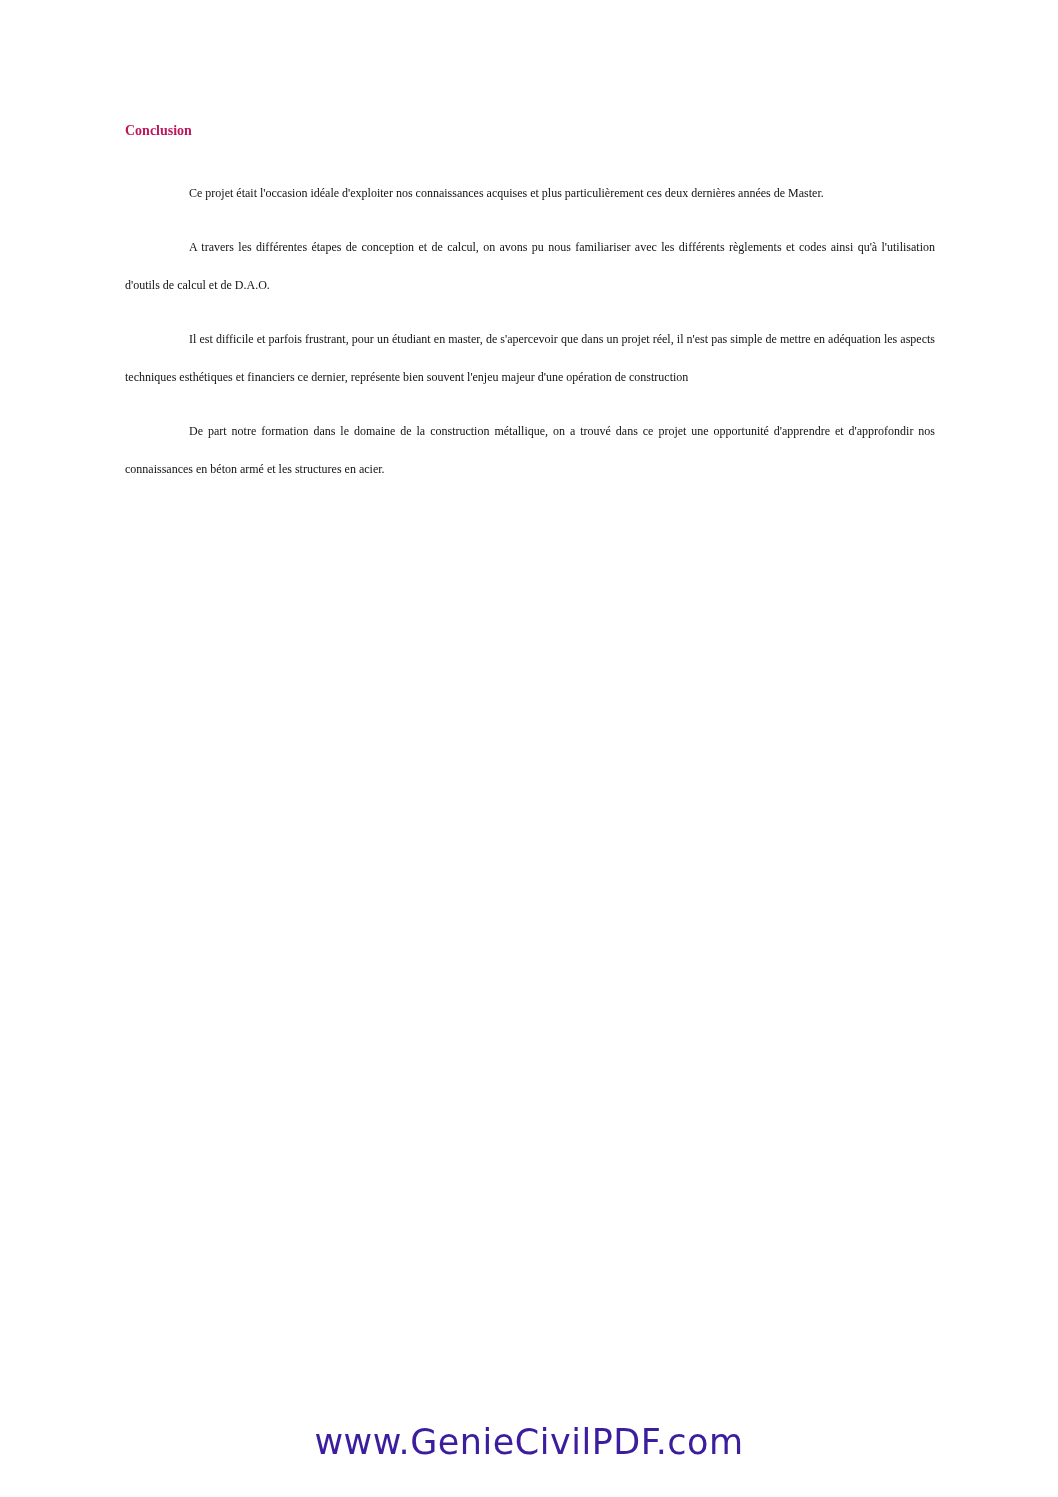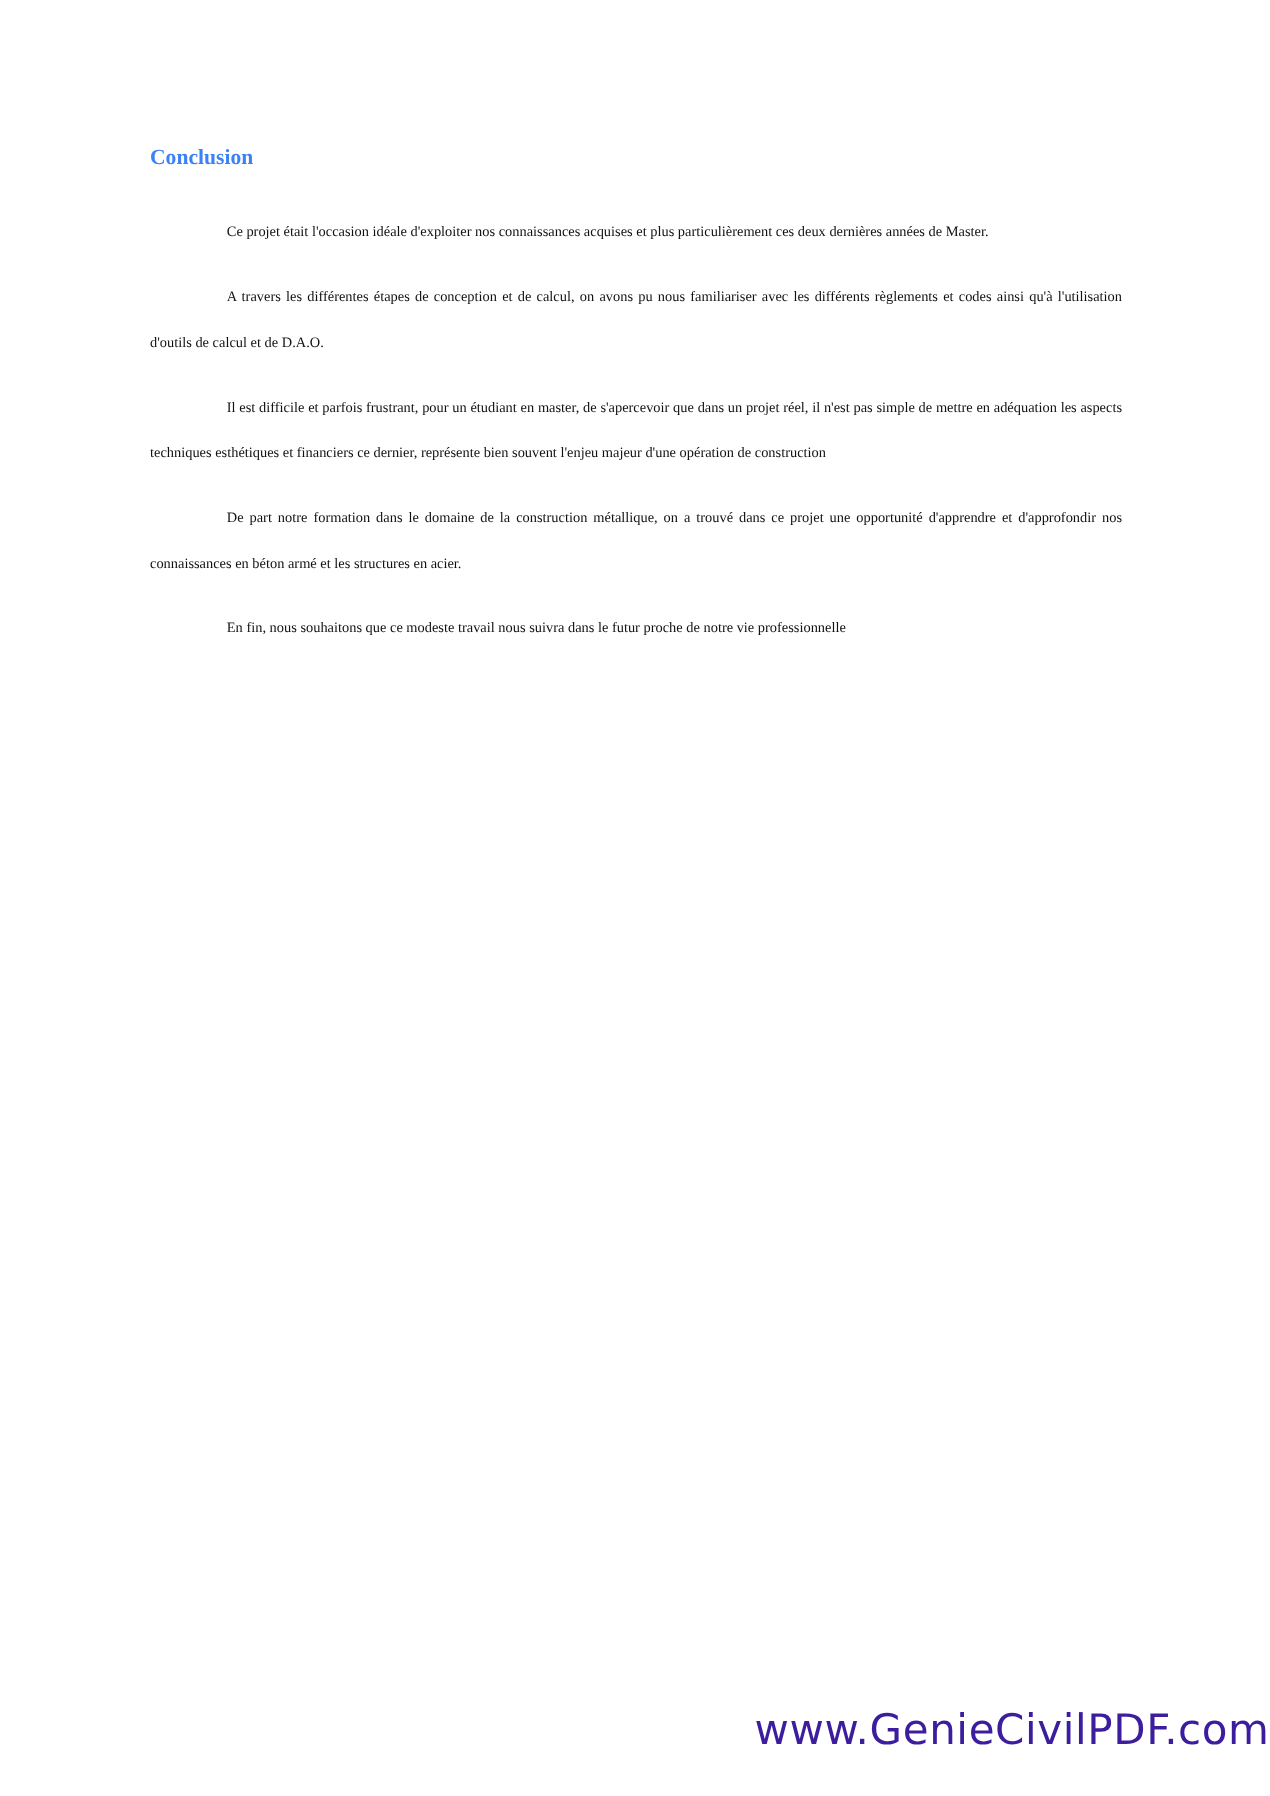--- a/index.html
+++ b/index.html
@@ -16,59 +16,58 @@
     font-family: "Liberation Serif", serif;
     color: #111111;
   }
   .content {
     position: absolute;
     top: 118px;
     left: 125px;
     width: 810px;
   }
   .heading {
-    font-size: 18px;
+    font-size: 14px;
     font-weight: bold;
     line-height: 26px;
     margin: 0 0 30px 0;
-    color: #3b82f6;
+    color: #be185d;
     font-family: Liberation Serif, serif;
   }
   .body-text p {
     font-size: 12px;
     line-height: 38.5px;
     text-align: justify;
     text-indent: 64px;
     margin: 0 0 15px 0;
   }
   .watermark {
     position: absolute;
     top: 1422px;
     left: 0;
     width: 100%;
-    text-align: right;
+    text-align: center;
     font-family: "DejaVu Sans", sans-serif;
     font-size: 35px;
     letter-spacing: 0.5px;
     text-decoration: none;
     cursor: pointer;
   }
 </style>
 </head>
 <body>
 
 <div class="page">
 
   <div class="content">
     <h1 class="heading">Conclusion</h1>
 
     <div class="body-text">
       <p>Ce projet était l'occasion idéale d'exploiter nos connaissances acquises et plus particulièrement ces deux dernières années de Master.</p>
       <p>A travers les différentes étapes de conception et de calcul, on avons pu nous familiariser avec les différents règlements et codes ainsi qu'à l'utilisation d'outils de calcul et de D.A.O.</p>
       <p>Il est difficile et parfois frustrant, pour un étudiant en master, de s'apercevoir que dans un projet réel, il n'est pas simple de mettre en adéquation les aspects techniques esthétiques et financiers ce dernier, représente bien souvent l'enjeu majeur d'une opération de construction</p>
       <p>De part notre formation dans le domaine de la construction métallique, on a trouvé dans ce projet une opportunité d'apprendre et d'approfondir nos connaissances en béton armé et les structures en acier.</p>
-      <p>En fin, nous souhaitons que ce modeste travail nous suivra dans le futur proche de notre vie professionnelle</p>
     </div>
   </div>
 
   <div class="watermark" style="color: rgb(59, 29, 158);">www.GenieCivilPDF.com</div>
 
 </div>
 
 </body></html>

